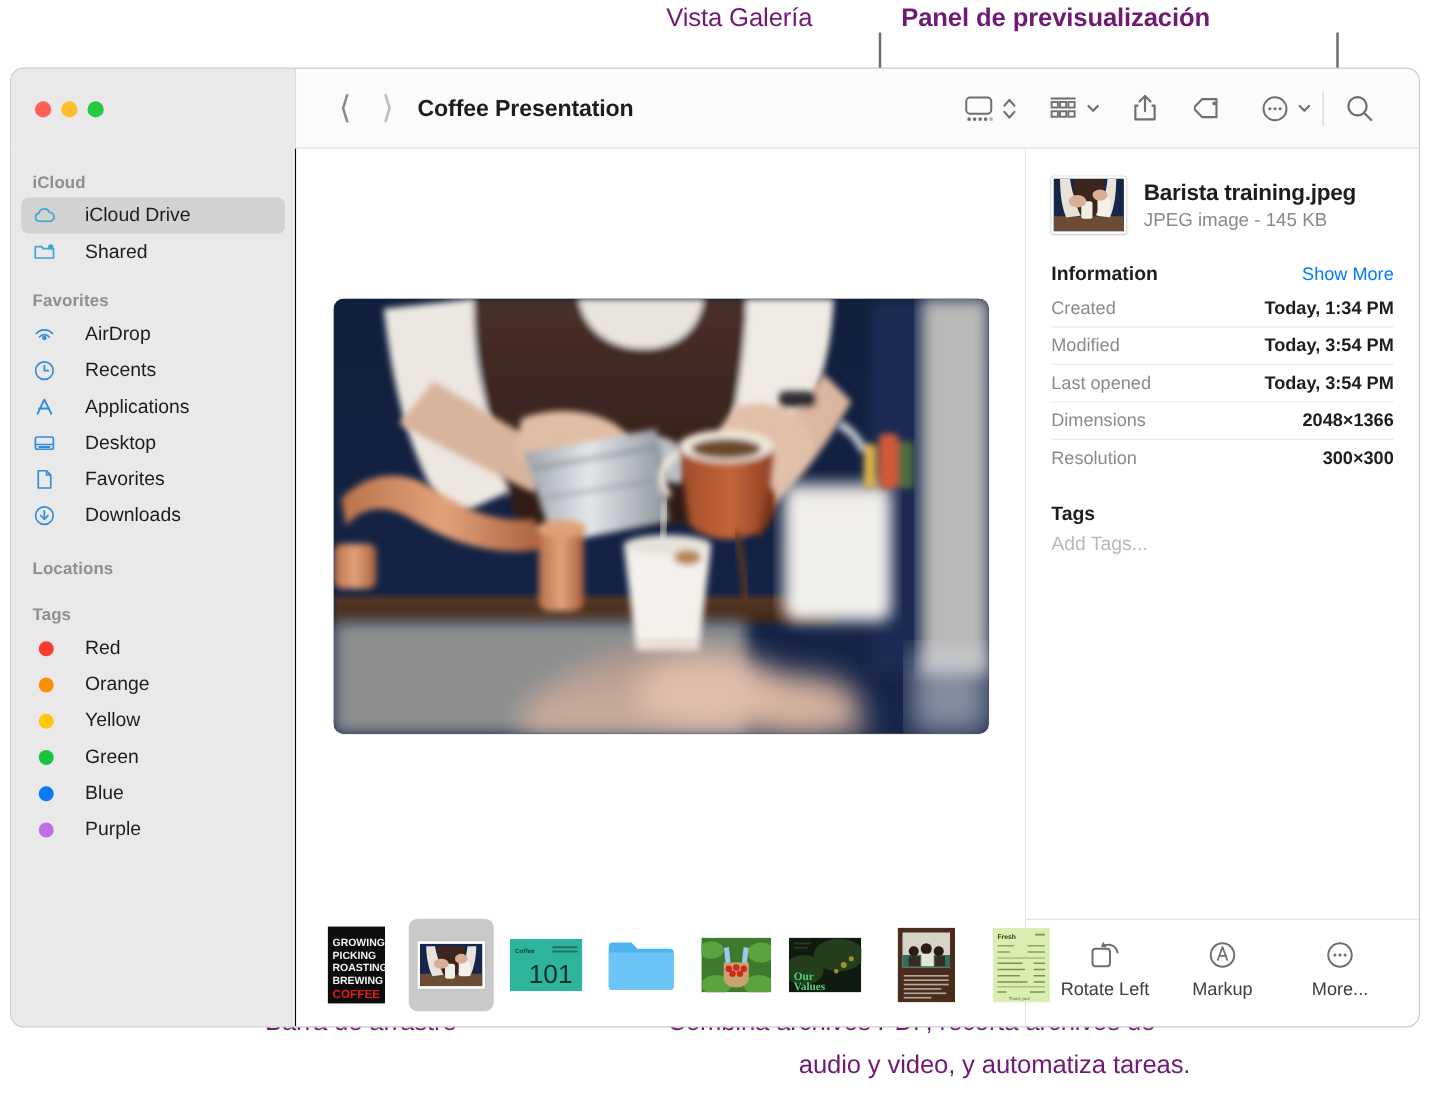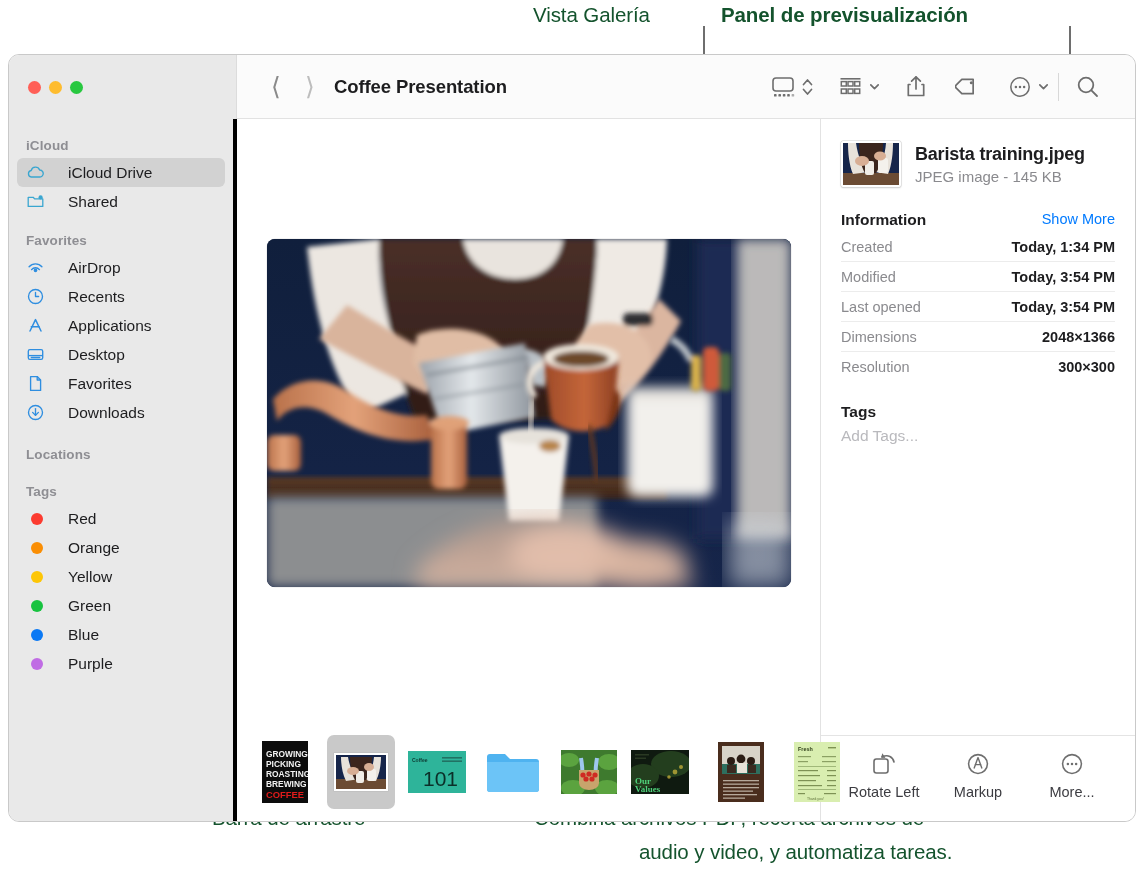--- a/index.html
+++ b/index.html
@@ -9,21 +9,21 @@
     font-family: "Liberation Sans", sans-serif;
     position: relative;
     overflow: hidden;
     -webkit-font-smoothing: antialiased;
   }
 
   
   .callout-label {
     position: absolute;
     font-size: 20.5px;
-    color: #14532d;
+    color: #701a75;
     white-space: nowrap;
     letter-spacing: -0.1px;
   }
   .leader {
     position: absolute;
     width: 1.6px;
     background: #6e6e6e;
   }
 
   
@@ -81,21 +81,21 @@
   .tb-icon { color: #6e6e6e; display: flex; align-items: center; }
 
   
   .body-row { flex: 1; display: flex; min-height: 0; }
 
   
   .sidebar {
     width: 228px;
     background: #e9e9e9;
     padding: 10px 8px 0 8px;
-    border-right: 4px solid #000000;
+    border-right: 1px solid #000000;
     overflow: hidden;
   }
   .sb-head {
     font-size: 13.5px; font-weight: bold; color: #8e8e93;
     padding: 9px 0 5px 9px; letter-spacing: 0.1px;
   }
   .sb-item {
     display: flex; align-items: center; gap: 23px;
     height: 29px; padding: 0 9px; border-radius: 6px;
     font-size: 15.5px; color: #1d1d1f;
@@ -153,21 +153,21 @@
     width: 60px; height: 46px; border-radius: 2px;
     border: 2px solid #fff;
     box-shadow: 0 0 0 0.5px #cfcfcf, 0 1px 2px rgba(0,0,0,0.18);
     overflow: hidden; position: relative; flex: 0 0 60px;
     background: #11203f;
   }
   .file-name { font-size: 18px; font-weight: bold; color: #1d1d1f; letter-spacing: -0.2px; }
   .file-meta { font-size: 15px; color: #8a8a8e; margin-top: 3px; }
 
   .sec-head {
-    display: flex; align-items: flex-start; justify-content: space-between;
+    display: flex; align-items: center; justify-content: space-between;
     margin-top: 24px; margin-bottom: 3px;
   }
   .sec-title { font-size: 15.5px; font-weight: bold; color: #1d1d1f; }
   .sec-action { font-size: 14.5px; color: #007aff; }
 
   .info-row {
     display: flex; justify-content: space-between; align-items: baseline;
     padding: 7px 0 6px 0;
     border-bottom: 1px solid #ececec;
     font-size: 14.5px;

